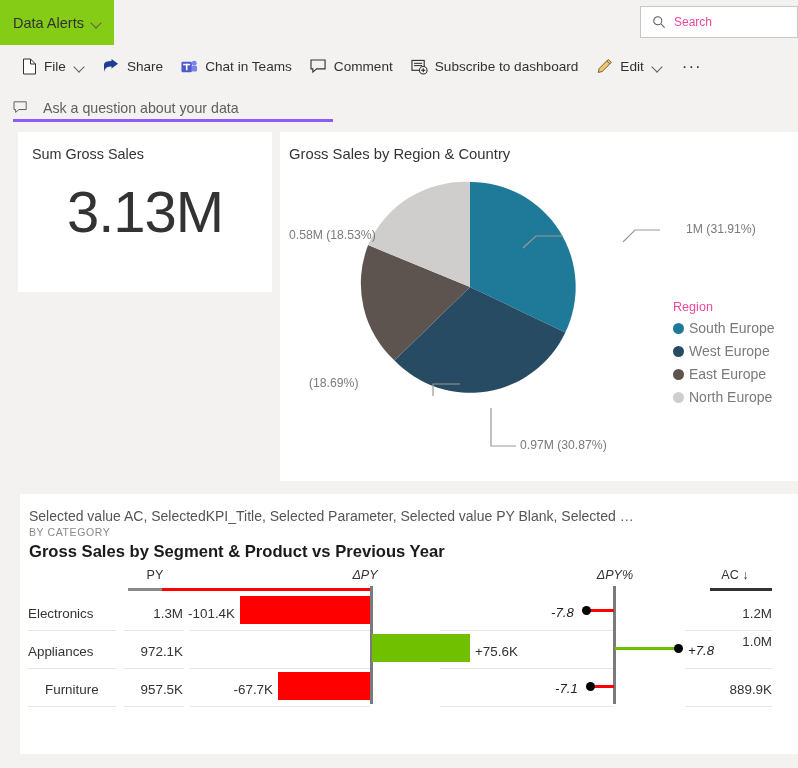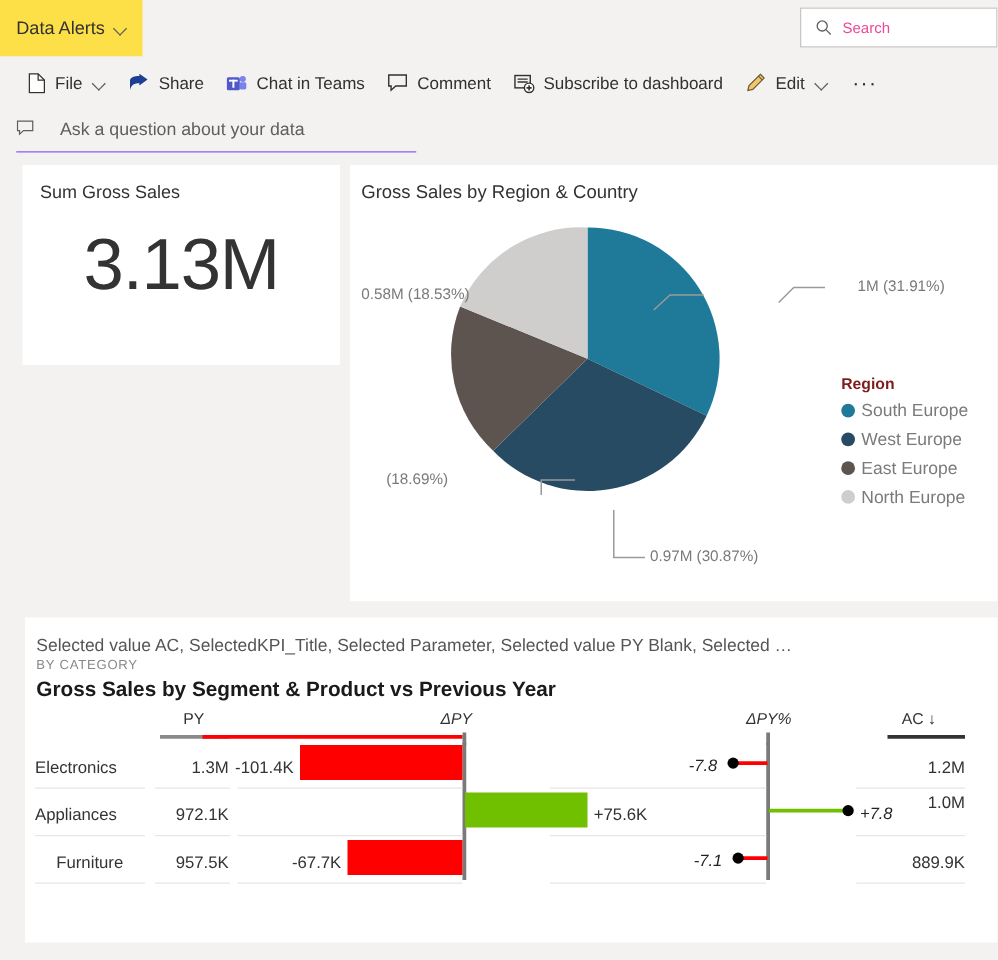--- a/index.html
+++ b/index.html
@@ -13,21 +13,21 @@
 
   
   .header {
     height: 45px; background: #f3f2f1;
     display: flex; align-items: center;
     position: relative;
   }
   .header-left {
     display: flex; align-items: center; gap: 8px;
     padding-left: 13px; height: 45px;
-    background: #fde047; padding-right: 12px;
+    background: #84cc16; padding-right: 12px;
   }
   .header-title { font-size: 14.5px; color: #323130; }
   .chev {
     width: 10px; height: 10px; position: relative; display: inline-block;
   }
   .chev::before {
     content: ""; position: absolute; left: 0; top: 1px;
     width: 7px; height: 7px;
     border-right: 1.3px solid #605e5c; border-bottom: 1.3px solid #605e5c;
     transform: rotate(45deg);
@@ -53,22 +53,22 @@
     font-size: 13.6px; color: #323130; white-space: nowrap;
     cursor: default;
   }
   .tb-item .chev { margin-left: 2px; }
   .tb-dots { font-size: 17px; letter-spacing: 1px; color: #323130; padding: 0 10px; }
 
   
   .qna-wrap { padding: 8px 0 10px 13px; background: #f3f2f1; }
   .qna {
     width: 320px; height: 26px;
-    display: flex; align-items: flex-start; gap: 20px;
-    border-bottom: 1px solid #8b5cf6;
+    display: flex; align-items: center; gap: 15px;
+    border-bottom: 3px solid #8b5cf6;
   }
   .qna-text { font-size: 14.2px; color: #605e5c; }
 
   
   .canvas { position: relative; width: 798px; }
 
   .card { background: #ffffff; position: absolute; }
 
   
   #kpi-card { left: 18px; top: 0px; width: 254px; height: 160px; }
@@ -81,21 +81,21 @@
   
   #pie-card { left: 280px; top: 0px; width: 518px; height: 349px; }
   .pie-title { font-size: 14.8px; color: #333; padding: 14px 0 0 9px; }
   .pie-area { position: relative; width: 518px; height: 310px; }
   .pie-svg { position: absolute; left: 75px; top: 10px; }
   .pie-label {
     position: absolute; font-size: 12.2px; color: #7a7a7a;
     white-space: nowrap;
   }
   .legend { position: absolute; left: 393px; top: 138px; }
-  .legend-title { font-size: 12.6px; font-weight: bold; color: #7f1d1d; margin-bottom: 6px; }
+  .legend-title { font-size: 12.6px; font-weight: normal; color: #ec4899; margin-bottom: 6px; }
   .legend-row { display: flex; align-items: center; gap: 5px; margin-bottom: 7px; }
   .legend-dot { width: 11px; height: 11px; border-radius: 50%; flex: none; }
   .legend-label { font-size: 14px; color: #7a7a7a; white-space: nowrap; }
 
   
   #var-card { left: 20px; top: 362px; width: 790px; height: 260px; }
   .var-sub { font-size: 14px; color: #555; padding: 14px 0 0 9px; white-space: nowrap;
              overflow: hidden; text-overflow: ellipsis; width: 640px; }
   .var-by { font-size: 10.5px; color: #8a8886; letter-spacing: .6px; padding: 2px 0 0 9px; }
   .var-title { font-size: 16.6px; font-weight: bold; color: #1a1a1a; padding: 4px 0 0 9px; }

